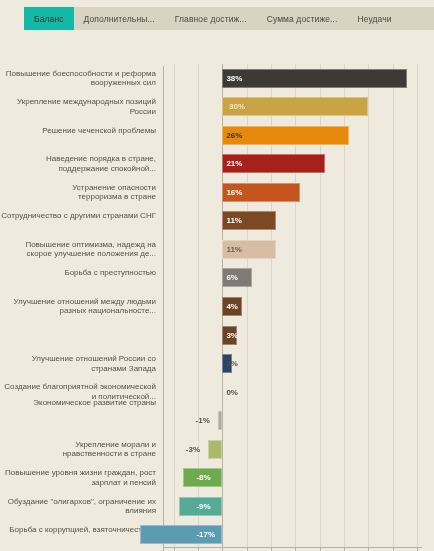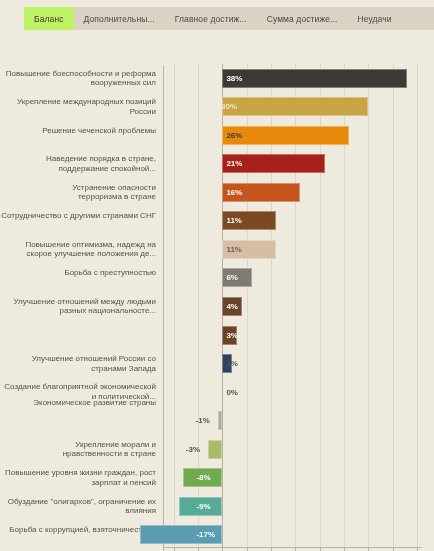--- a/index.html
+++ b/index.html
@@ -27,21 +27,21 @@
     height: 23px;
     display: flex; align-items: center; justify-content: center;
     padding: 0 10px;
     font-size: 8.5px;
     color: #4a4640;
     background: #d9d3c4;
     white-space: nowrap;
     letter-spacing: .1px;
   }
   .tab.active {
-    background: #bef264;
+    background: #14b8a6;
     color: #3a3733;
   }
   .tabbar-filler {
     flex: 1 1 auto; height: 23px; background: #d9d3c4;
   }
 
   
   .chart {
     position: absolute; left: 0; top: 30px;
     width: 434px; height: 521px;
@@ -149,21 +149,21 @@
           <div class="vline" style="left: 107.094px;"></div>
           <div class="vline" style="left: 131.434px;"></div>
           <div class="vline" style="left: 155.774px;"></div>
           <div class="vline" style="left: 180.113px;"></div>
           <div class="vline" style="left: 204.453px;"></div>
           <div class="vline" style="left: 228.792px;"></div>
           <div class="vline" style="left: 253.132px;"></div>
           <div class="bar" style="left: 58.4151px; top: 4.76471px; width: 184.981px; background: rgb(61, 58, 53);"></div>
           <div class="barval" style="top: 4.76471px; color: rgb(255, 255, 255); left: 62.4151px;">38%</div>
           <div class="bar" style="left: 58.4151px; top: 33.2941px; width: 146.038px; background: rgb(200, 164, 68);"></div>
-          <div class="barval" style="top: 33.2941px; color: rgb(239, 230, 210); left: 57px;">30%</div>
+          <div class="barval" style="top: 33.2941px; color: rgb(239, 230, 210); left: 65px;">30%</div>
           <div class="bar" style="left: 58.4151px; top: 61.8235px; width: 126.566px; background: rgb(231, 137, 11);"></div>
           <div class="barval" style="top: 61.8235px; color: rgb(61, 58, 53); left: 62.4151px;">26%</div>
           <div class="bar" style="left: 58.4151px; top: 90.3529px; width: 102.226px; background: rgb(165, 33, 25);"></div>
           <div class="barval" style="top: 90.3529px; color: rgb(255, 255, 255); left: 62.4151px;">21%</div>
           <div class="bar" style="left: 58.4151px; top: 118.882px; width: 77.8868px; background: rgb(196, 85, 31);"></div>
           <div class="barval" style="top: 118.882px; color: rgb(255, 255, 255); left: 62.4151px;">16%</div>
           <div class="bar" style="left: 58.4151px; top: 147.412px; width: 53.5472px; background: rgb(124, 74, 34);"></div>
           <div class="barval" style="top: 147.412px; color: rgb(255, 255, 255); left: 62.4151px;">11%</div>
           <div class="bar" style="left: 58.4151px; top: 175.941px; width: 53.5472px; background: rgb(214, 189, 163);"></div>
           <div class="barval" style="top: 175.941px; color: rgb(107, 95, 80); left: 62.4151px;">11%</div>

